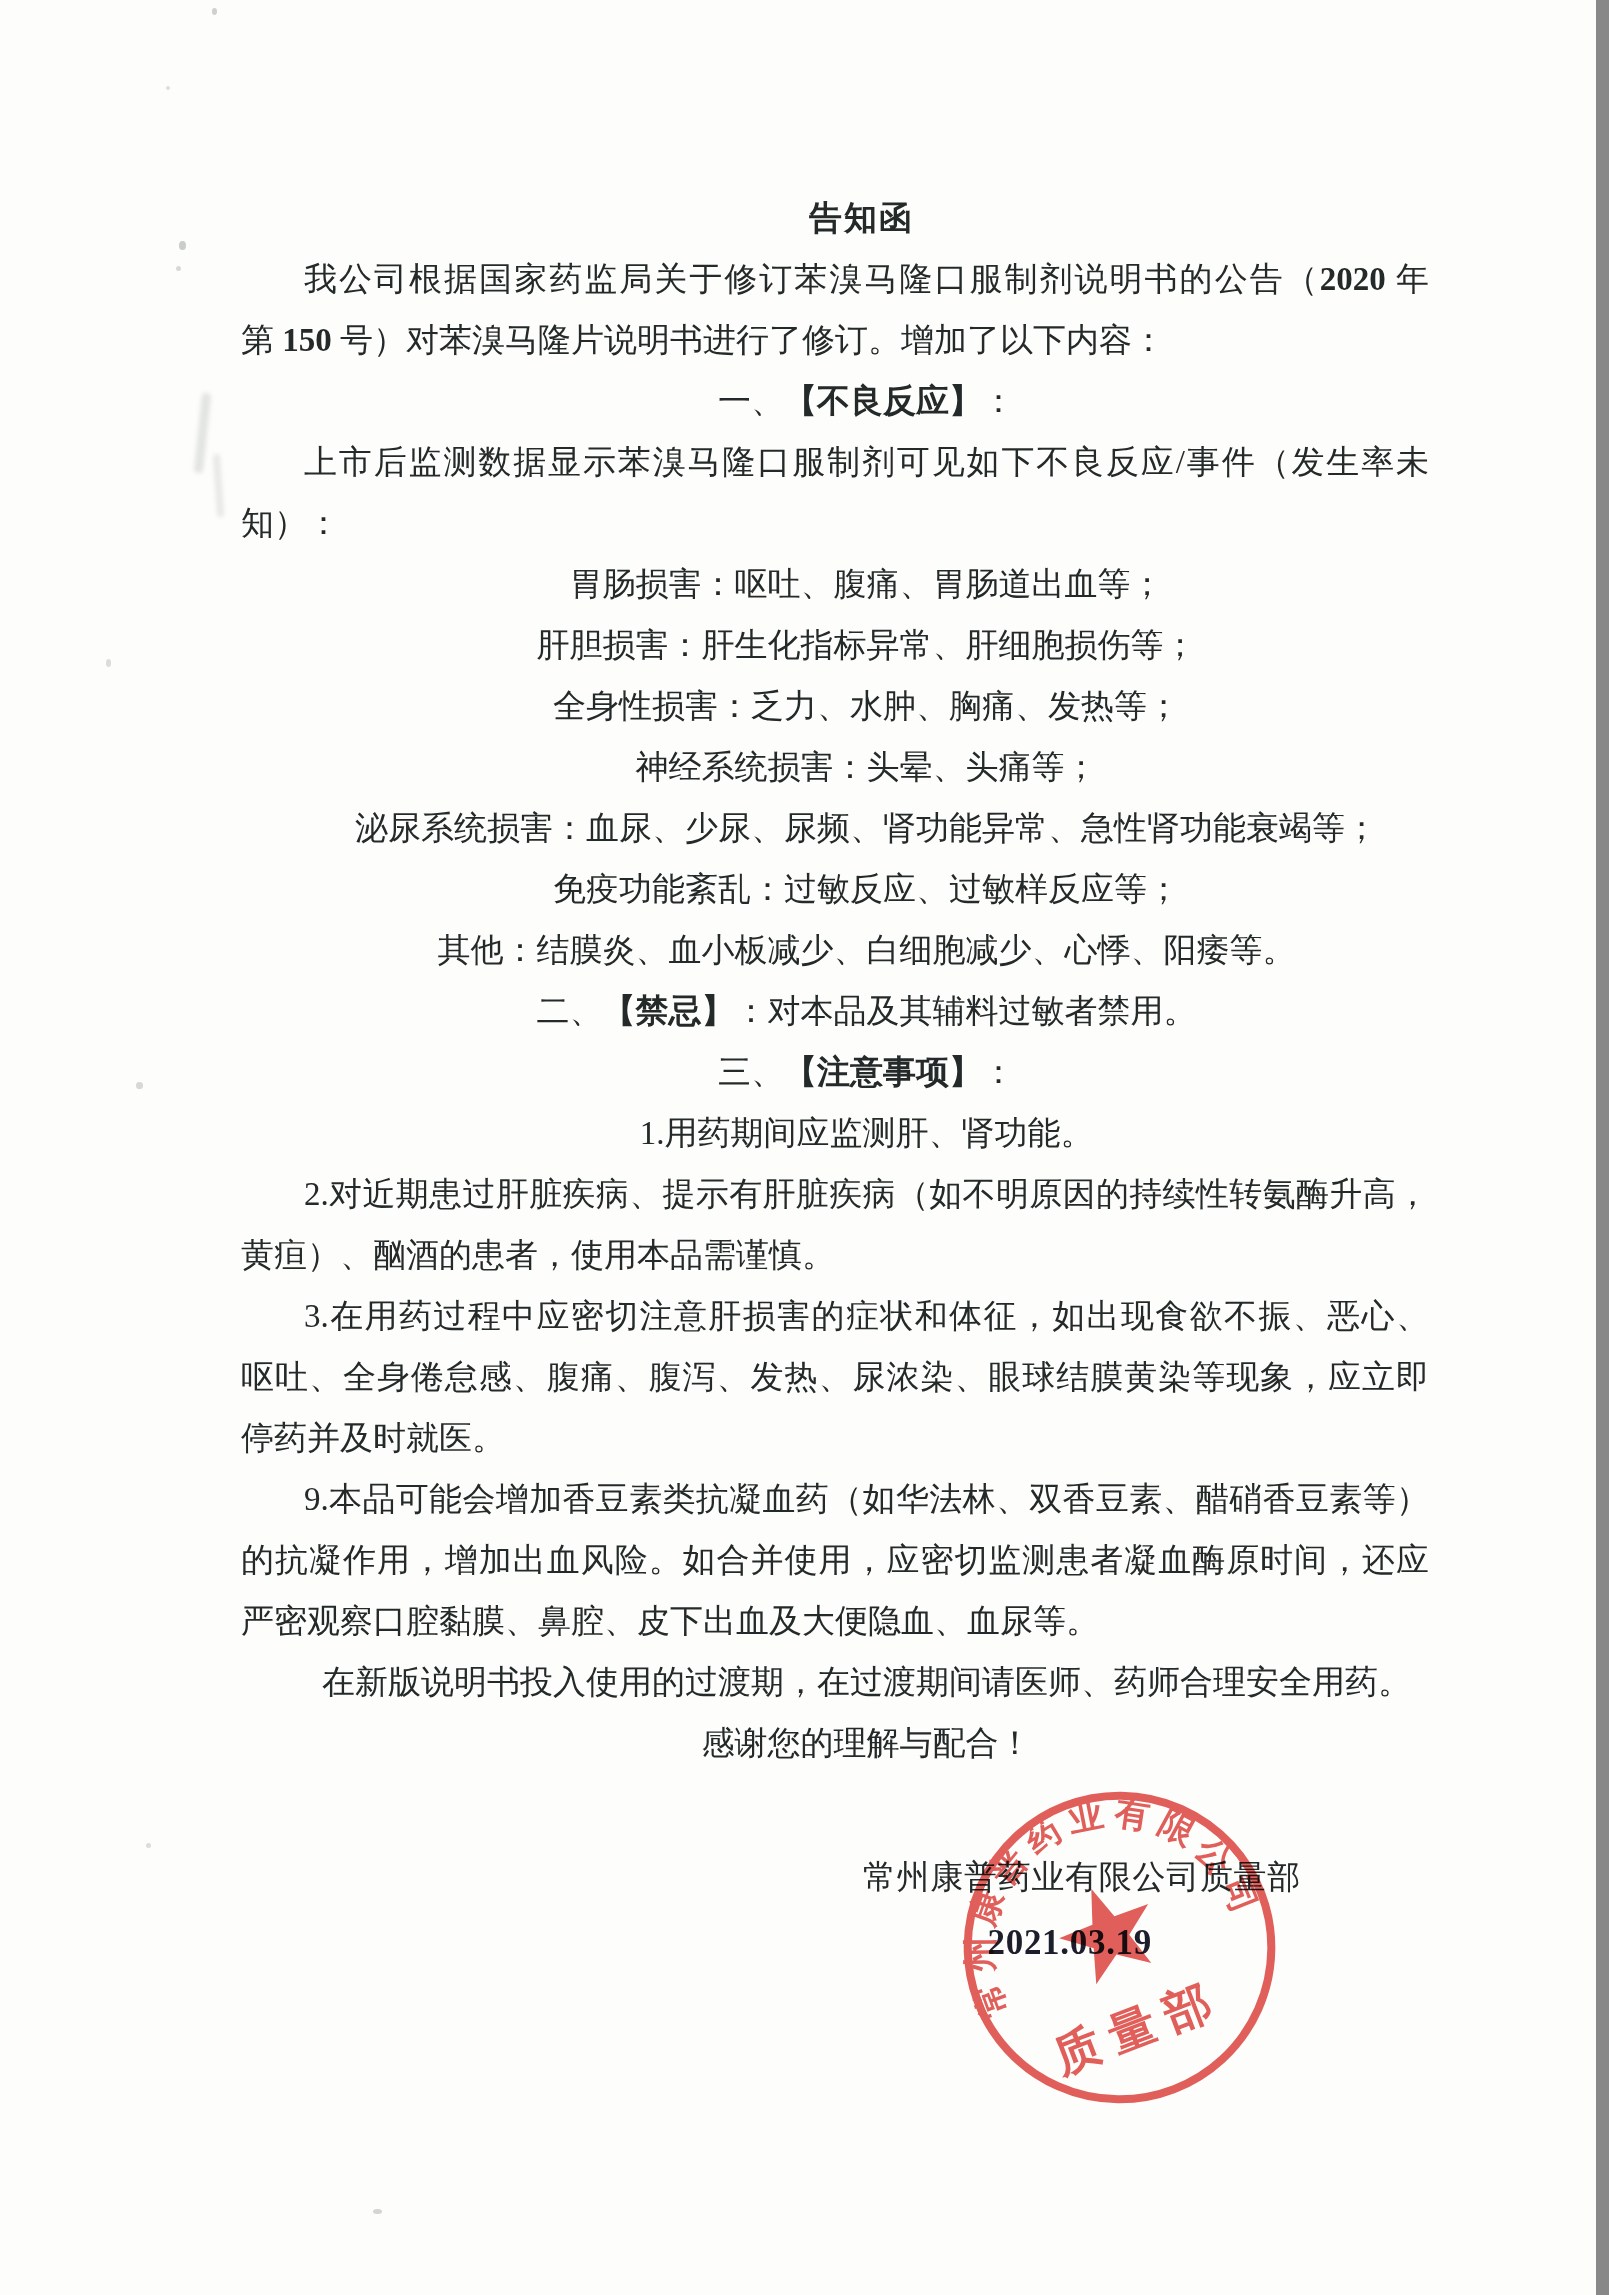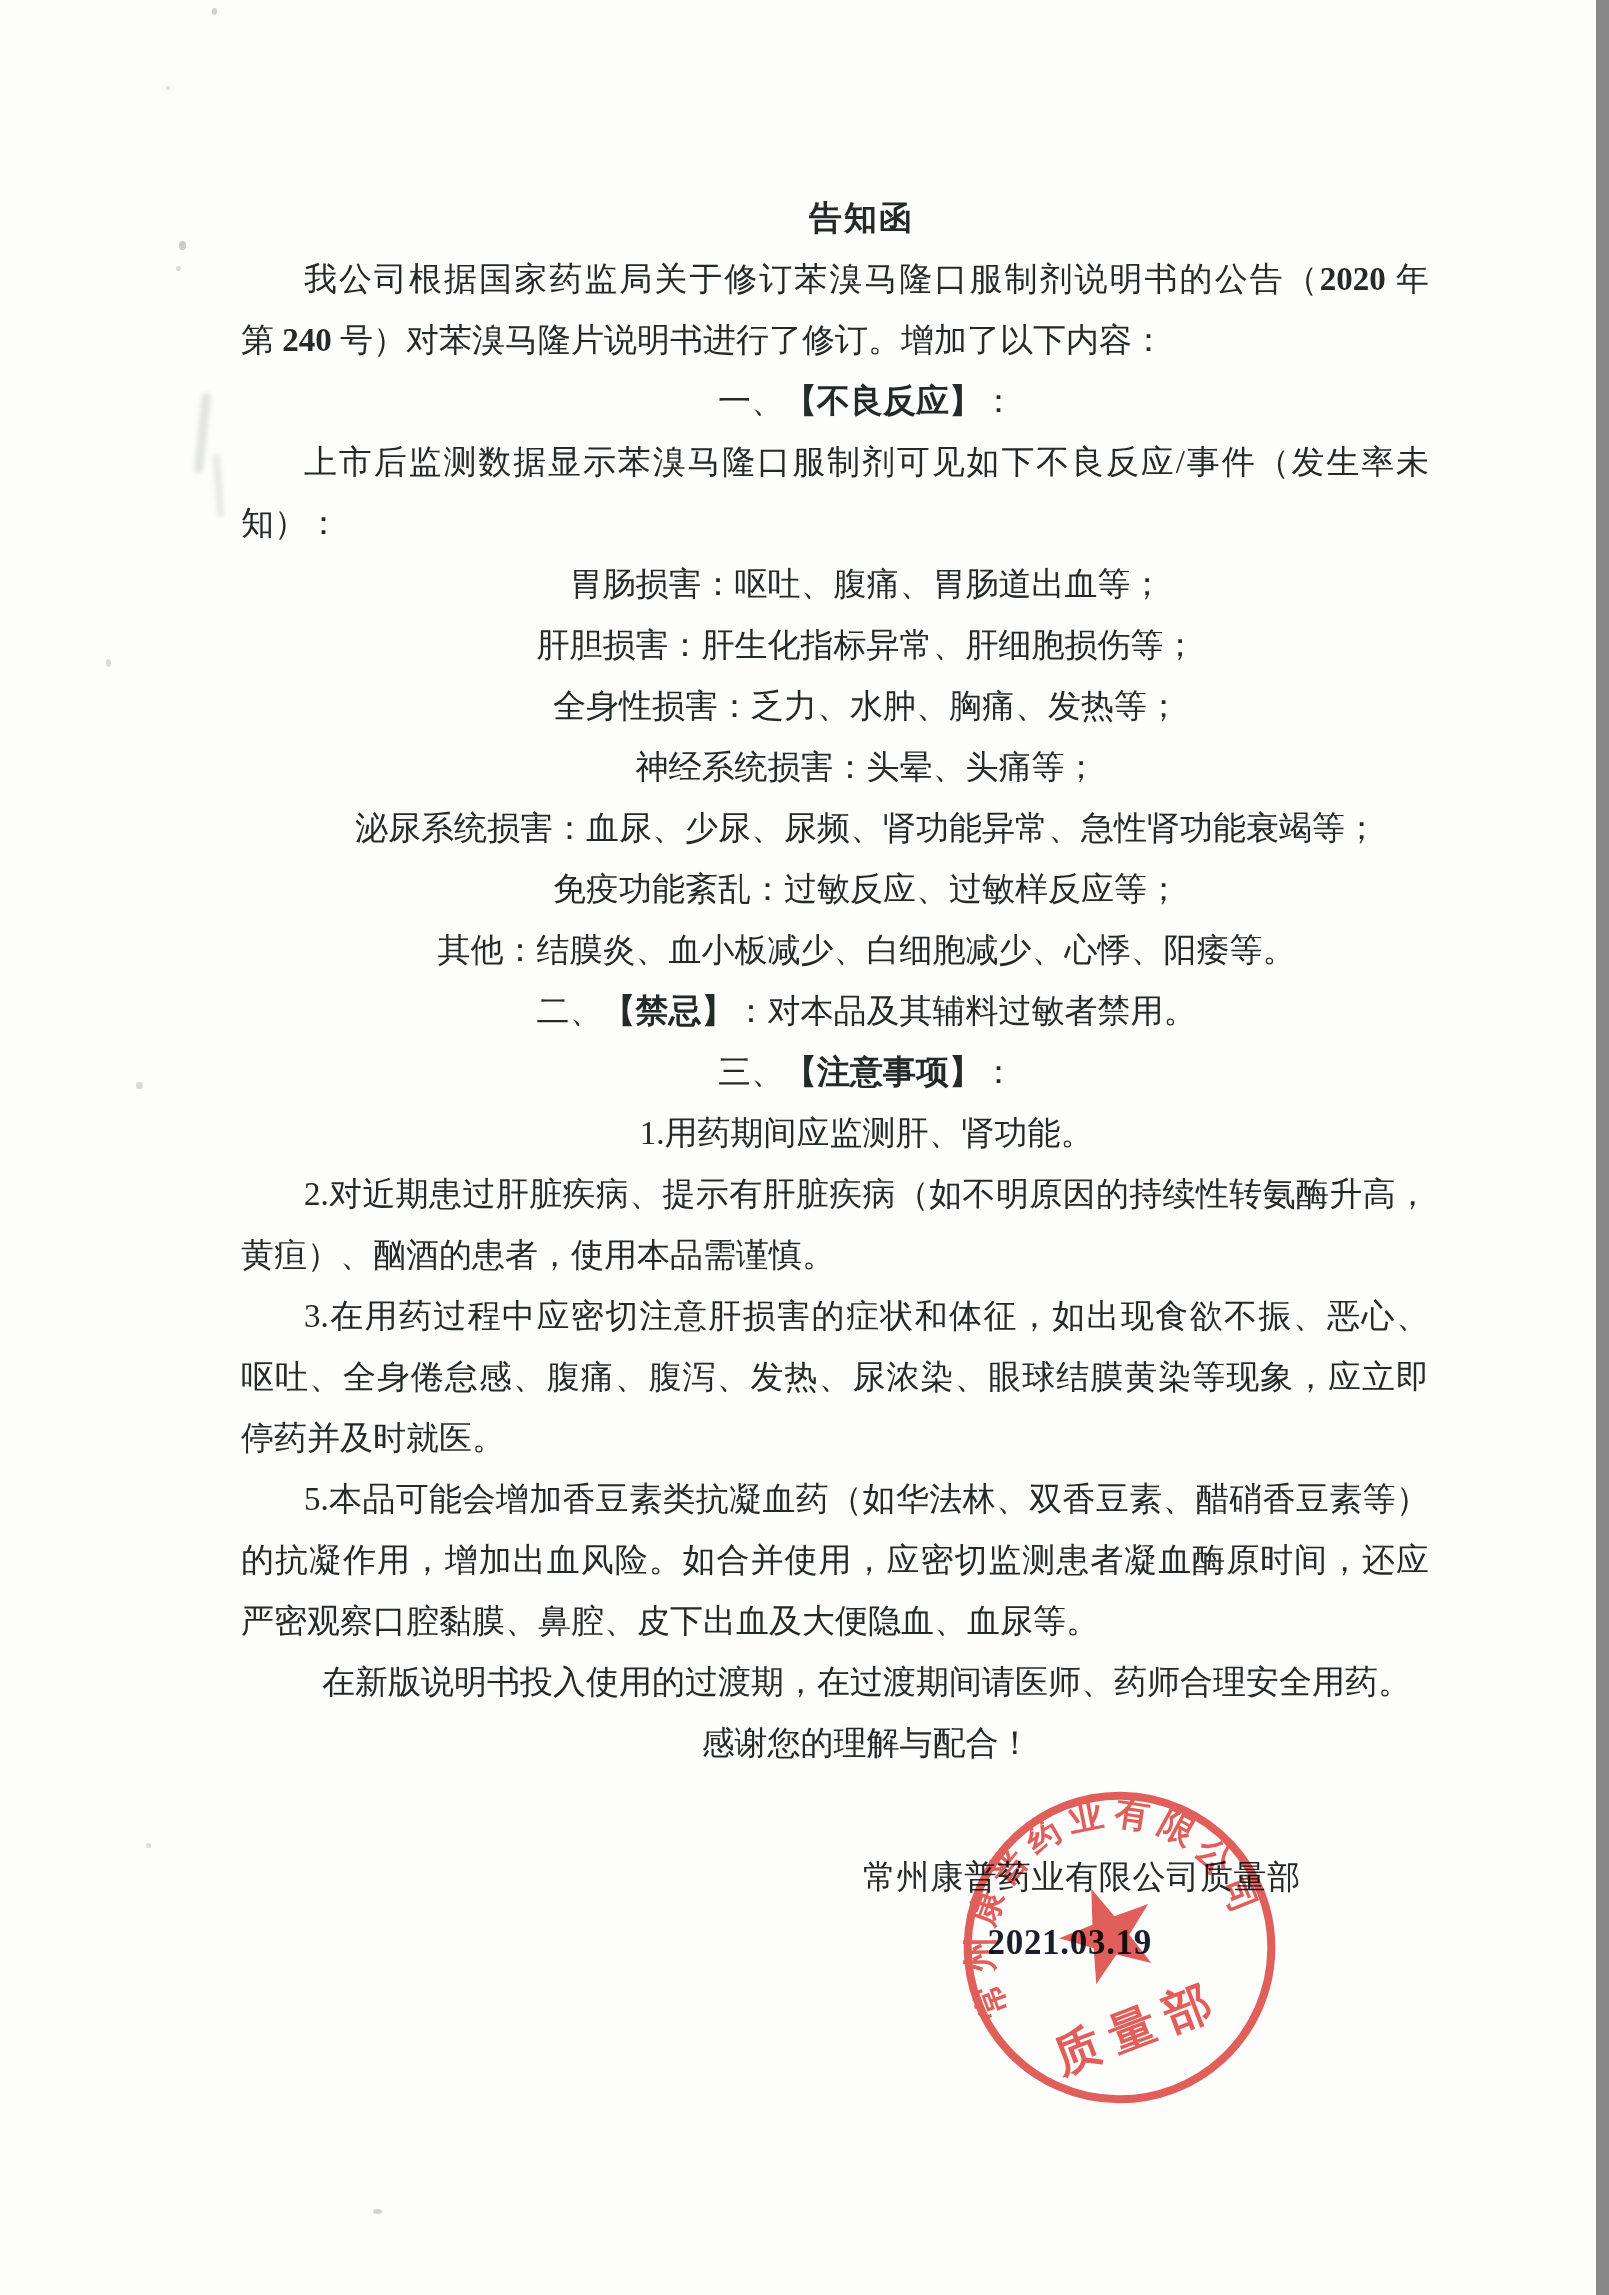--- a/index.html
+++ b/index.html
@@ -59,40 +59,40 @@
 </style>
 </head>
 <body>
 
 <div class="page">
 
   <div class="content">
     <div class="title">告知函</div>
     <div id="lines">
         <div class="line indent flush">我公司根据国家药监局关于修订苯溴马隆口服制剂说明书的公告（<b>2020</b> 年</div>
-        <div class="line">第 <b>240</b> 号）对苯溴马隆片说明书进行了修订。增加了以下内容：</div>
+        <div class="line">第 <b>150</b> 号）对苯溴马隆片说明书进行了修订。增加了以下内容：</div>
         <div class="line indent">一、<b>【不良反应】</b>：</div>
         <div class="line indent flush">上市后监测数据显示苯溴马隆口服制剂可见如下不良反应/事件（发生率未</div>
         <div class="line">知）：</div>
         <div class="line indent">胃肠损害：呕吐、腹痛、胃肠道出血等；</div>
         <div class="line indent">肝胆损害：肝生化指标异常、肝细胞损伤等；</div>
         <div class="line indent">全身性损害：乏力、水肿、胸痛、发热等；</div>
         <div class="line indent">神经系统损害：头晕、头痛等；</div>
         <div class="line indent">泌尿系统损害：血尿、少尿、尿频、肾功能异常、急性肾功能衰竭等；</div>
         <div class="line indent">免疫功能紊乱：过敏反应、过敏样反应等；</div>
         <div class="line indent">其他：结膜炎、血小板减少、白细胞减少、心悸、阳痿等。</div>
         <div class="line indent">二、<b>【禁忌】</b>：对本品及其辅料过敏者禁用。</div>
         <div class="line indent">三、<b>【注意事项】</b>：</div>
         <div class="line indent">1.用药期间应监测肝、肾功能。</div>
         <div class="line indent flush">2.对近期患过肝脏疾病、提示有肝脏疾病（如不明原因的持续性转氨酶升高，</div>
         <div class="line">黄疸）、酗酒的患者，使用本品需谨慎。</div>
         <div class="line indent flush">3.在用药过程中应密切注意肝损害的症状和体征，如出现食欲不振、恶心、</div>
         <div class="line flush">呕吐、全身倦怠感、腹痛、腹泻、发热、尿浓染、眼球结膜黄染等现象，应立即</div>
         <div class="line">停药并及时就医。</div>
-        <div class="line indent flush">5.本品可能会增加香豆素类抗凝血药（如华法林、双香豆素、醋硝香豆素等）</div>
+        <div class="line indent flush">9.本品可能会增加香豆素类抗凝血药（如华法林、双香豆素、醋硝香豆素等）</div>
         <div class="line flush">的抗凝作用，增加出血风险。如合并使用，应密切监测患者凝血酶原时间，还应</div>
         <div class="line">严密观察口腔黏膜、鼻腔、皮下出血及大便隐血、血尿等。</div>
         <div class="line indent">在新版说明书投入使用的过渡期，在过渡期间请医师、药师合理安全用药。</div>
         <div class="line indent">感谢您的理解与配合！</div>
       </div>
   </div>
 
   <div class="signature">常州康普药业有限公司质量部</div>
   <div class="date">2021.03.19</div>
 

